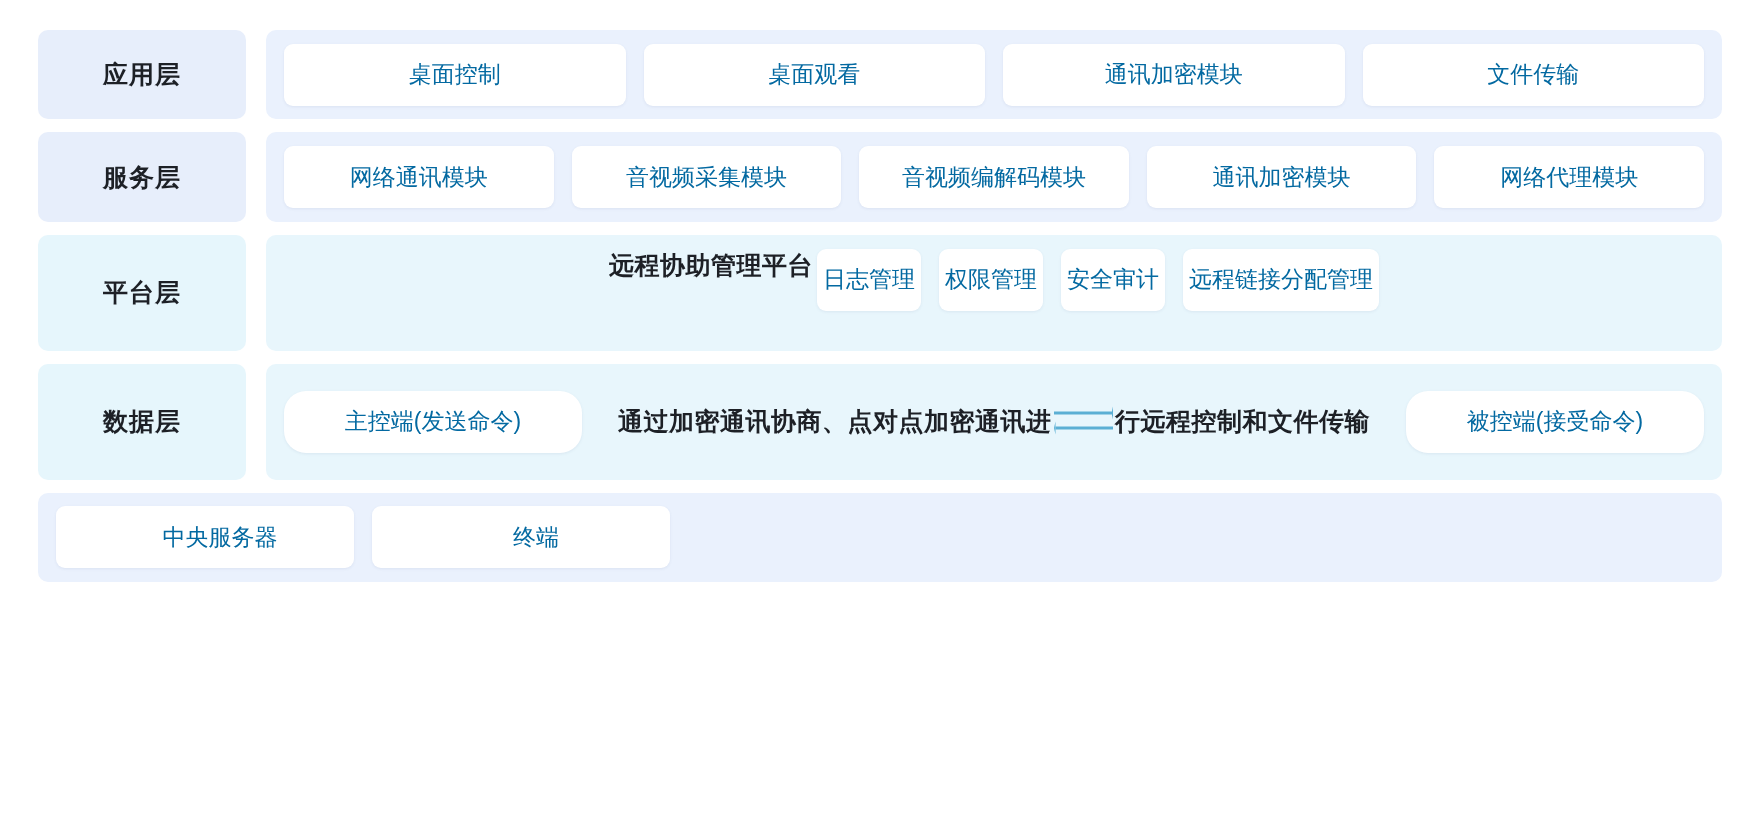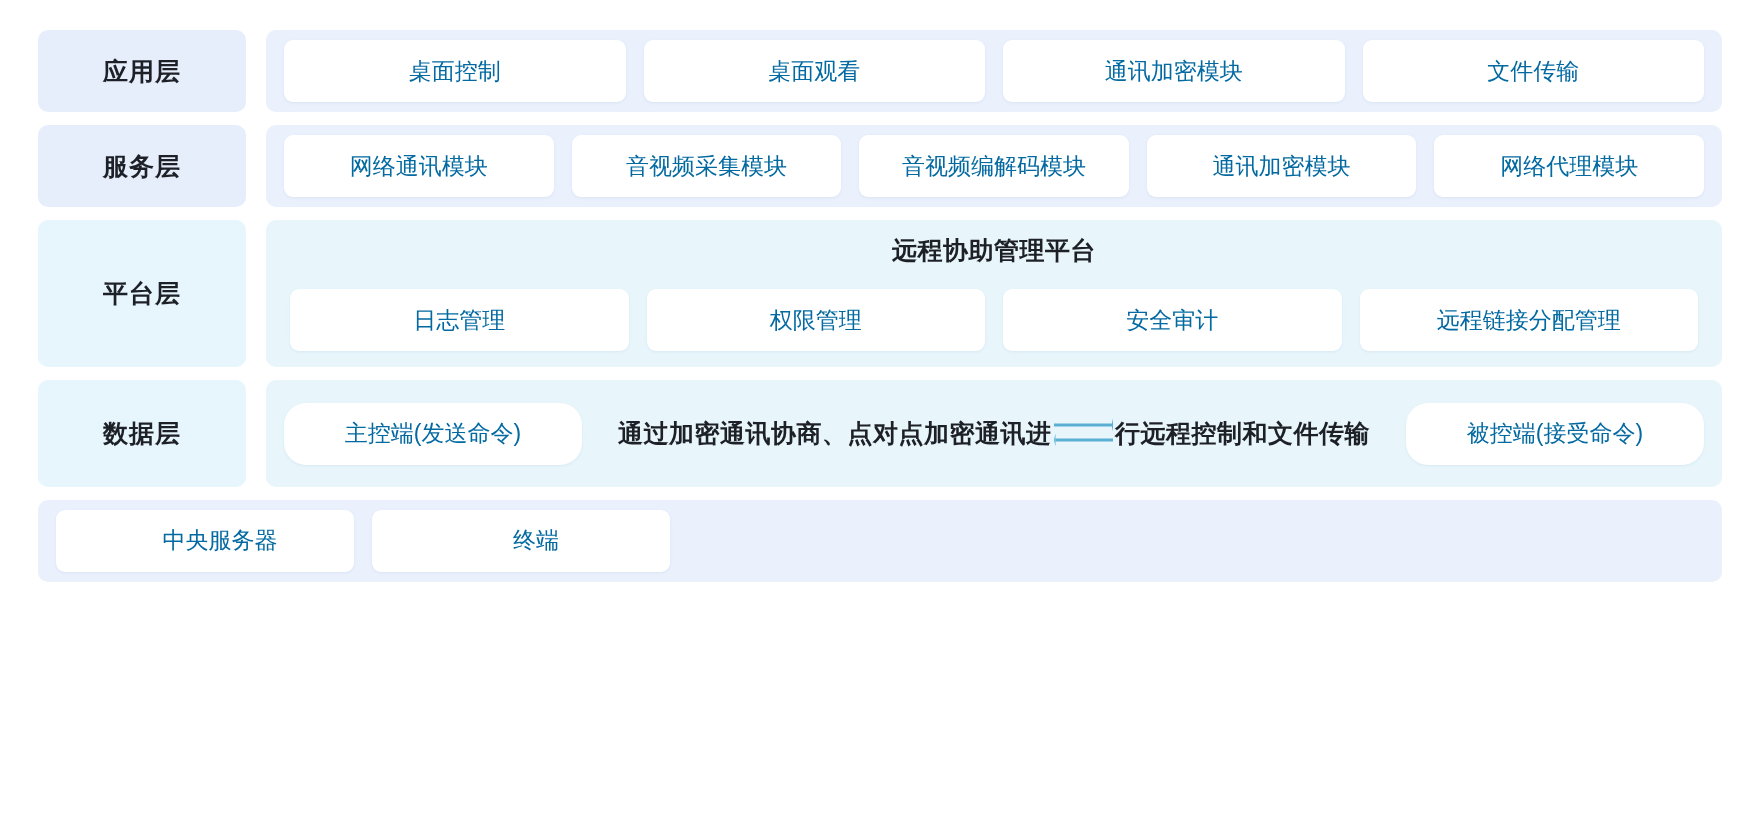--- a/index.html
+++ b/index.html
@@ -79,21 +79,21 @@
     justify-content: center;
     font-size: 23px;
     color: #0369a1;
     box-shadow: 0 1px 3px rgba(90,110,150,0.10);
     white-space: nowrap;
     padding: 0 6px;
   }
 
   
   .platform-band {
-    flex-direction: column;
+    flex-direction: row;
     justify-content: center;
     align-items: stretch;
     gap: 4px;
     padding: 14px 24px 16px;
   }
   .platform-title {
     text-align: center;
     font-size: 25px;
     font-weight: 700;
     color: #1d2026;

